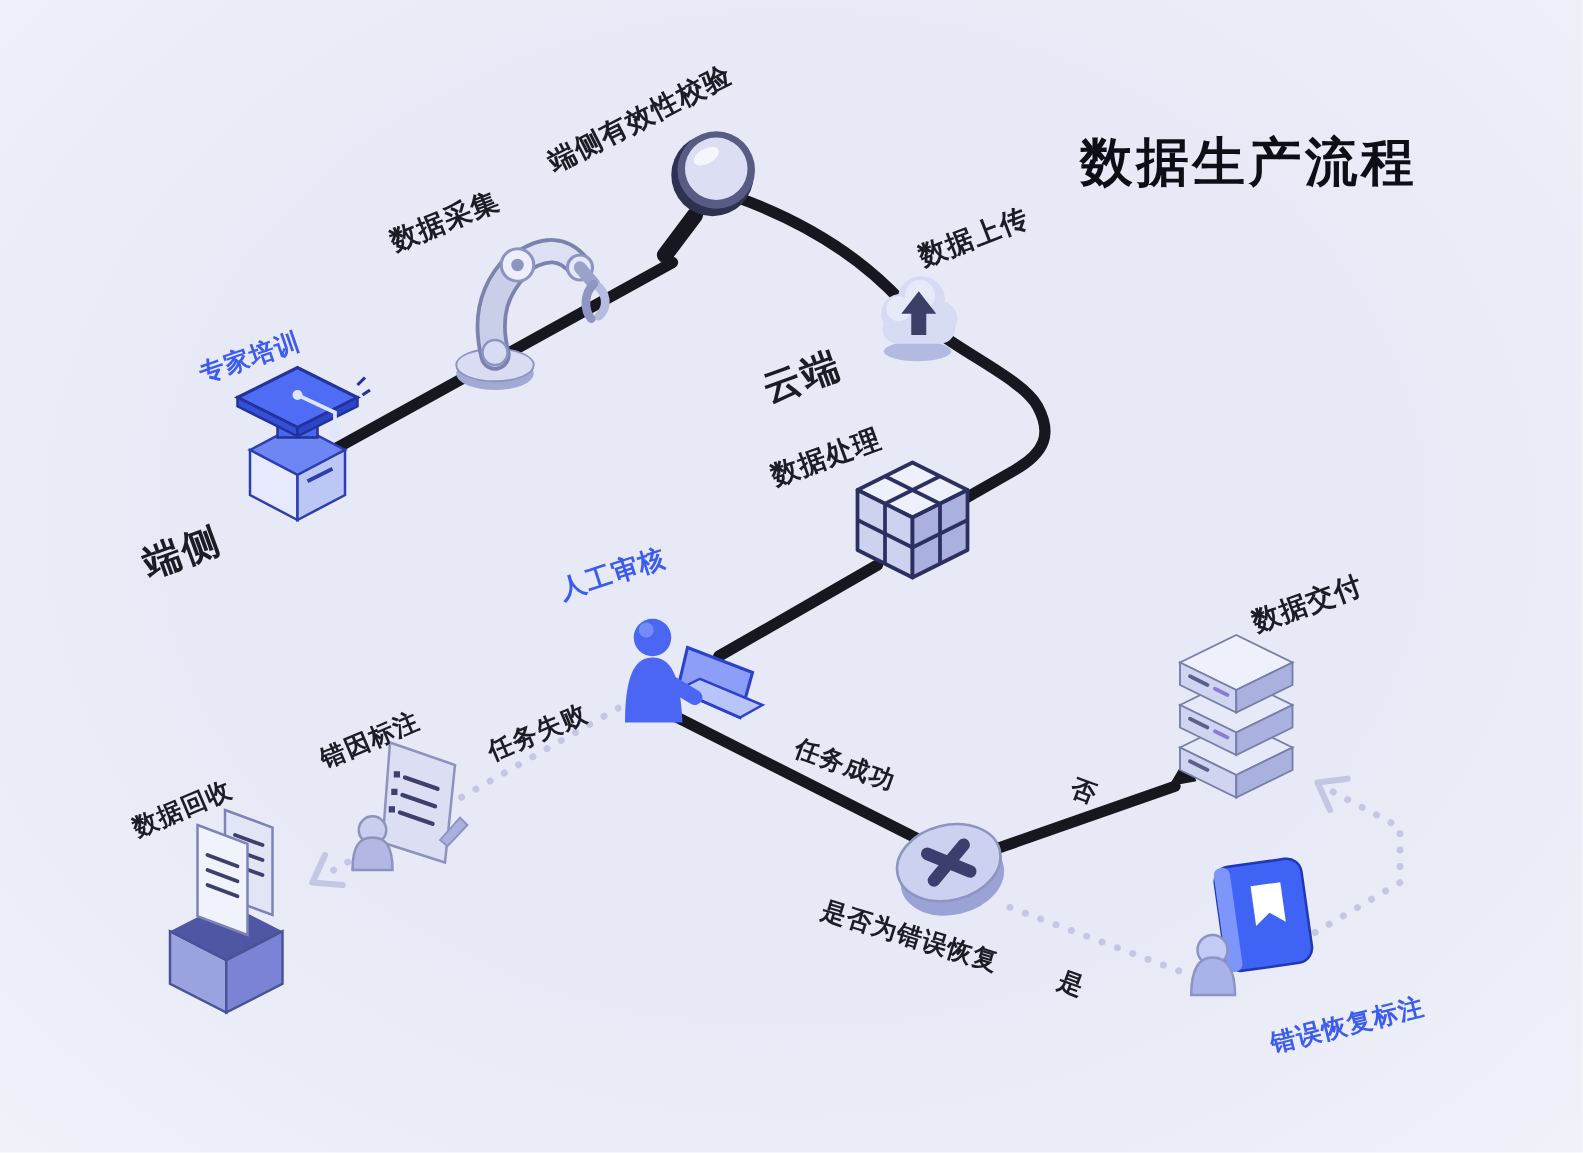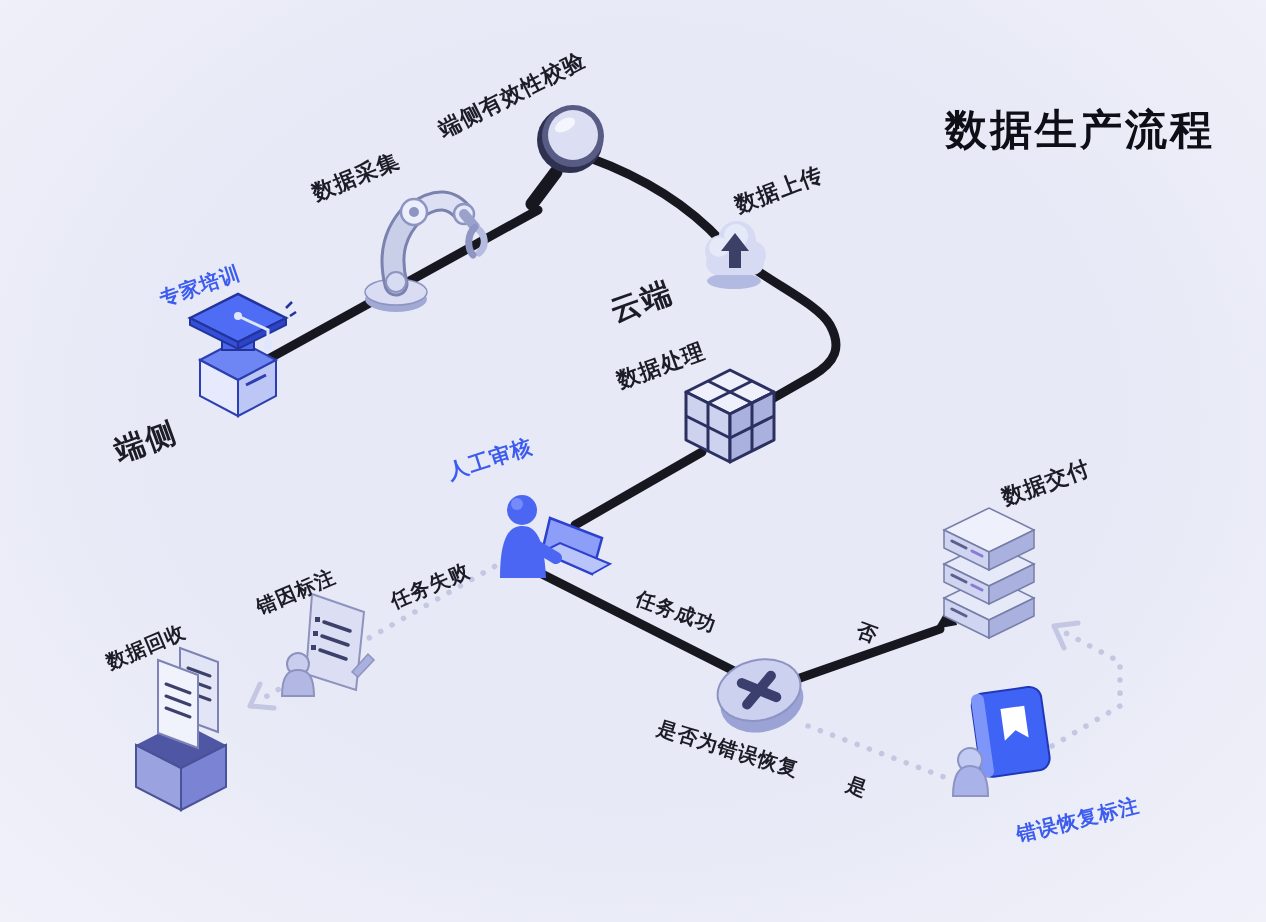--- a/index.html
+++ b/index.html
@@ -19,21 +19,21 @@
     font-weight:700;
     color:#1b1c26;
     white-space:nowrap;
     letter-spacing:1px;
     transform-origin:center center;
   }
   .label.blue { color:#3c5cf0; }
   .label.zone { font-weight:800; letter-spacing:2px; }
   .page-title {
     position:absolute;
-    left:945px; top:102px;
+    left:864px; top:102px;
     font-size:42px; font-weight:800;
     color:#0e0f16; letter-spacing:3px;
   }
 </style>
 </head>
 <body>
 
 <div class="canvas">
 
   <svg class="layer" width="1266" height="922" viewBox="0 0 1266 922">

